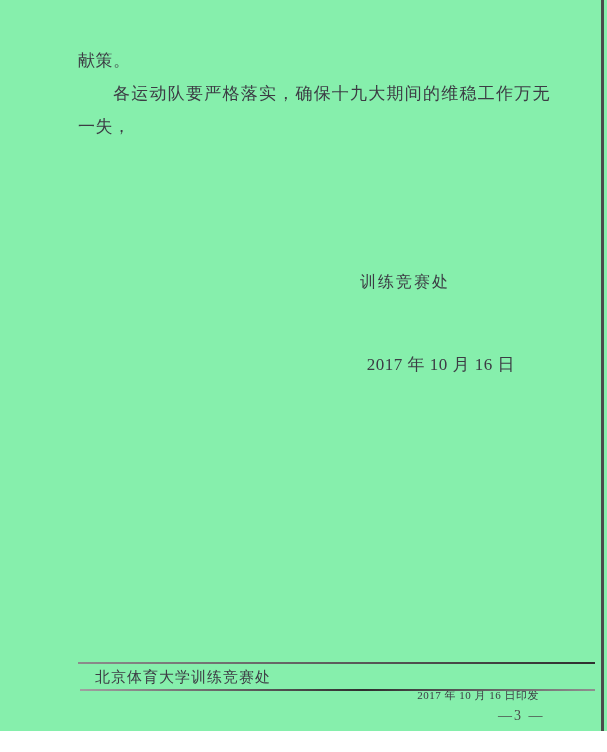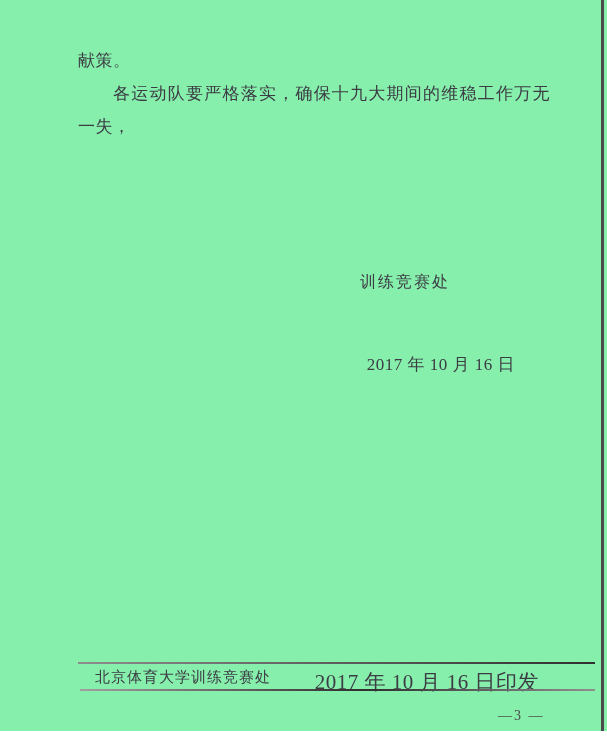--- a/index.html
+++ b/index.html
@@ -80,22 +80,22 @@
     position: absolute;
     left: 95px;
     top: 668px;
     font-size: 15px;
     letter-spacing: 1px;
     text-align: center;
   }
   .footer-print-date {
     position: absolute;
     right: 68px;
-    top: 668px;
-    font-size: 21px;
+    top: 688px;
+    font-size: 11px;
     letter-spacing: 0.5px;
   }
   .page-number {
     position: absolute;
     left: 498px;
     top: 708px;
     font-size: 14px;
     letter-spacing: 2px;
     color: #4a4a4a;
   }

